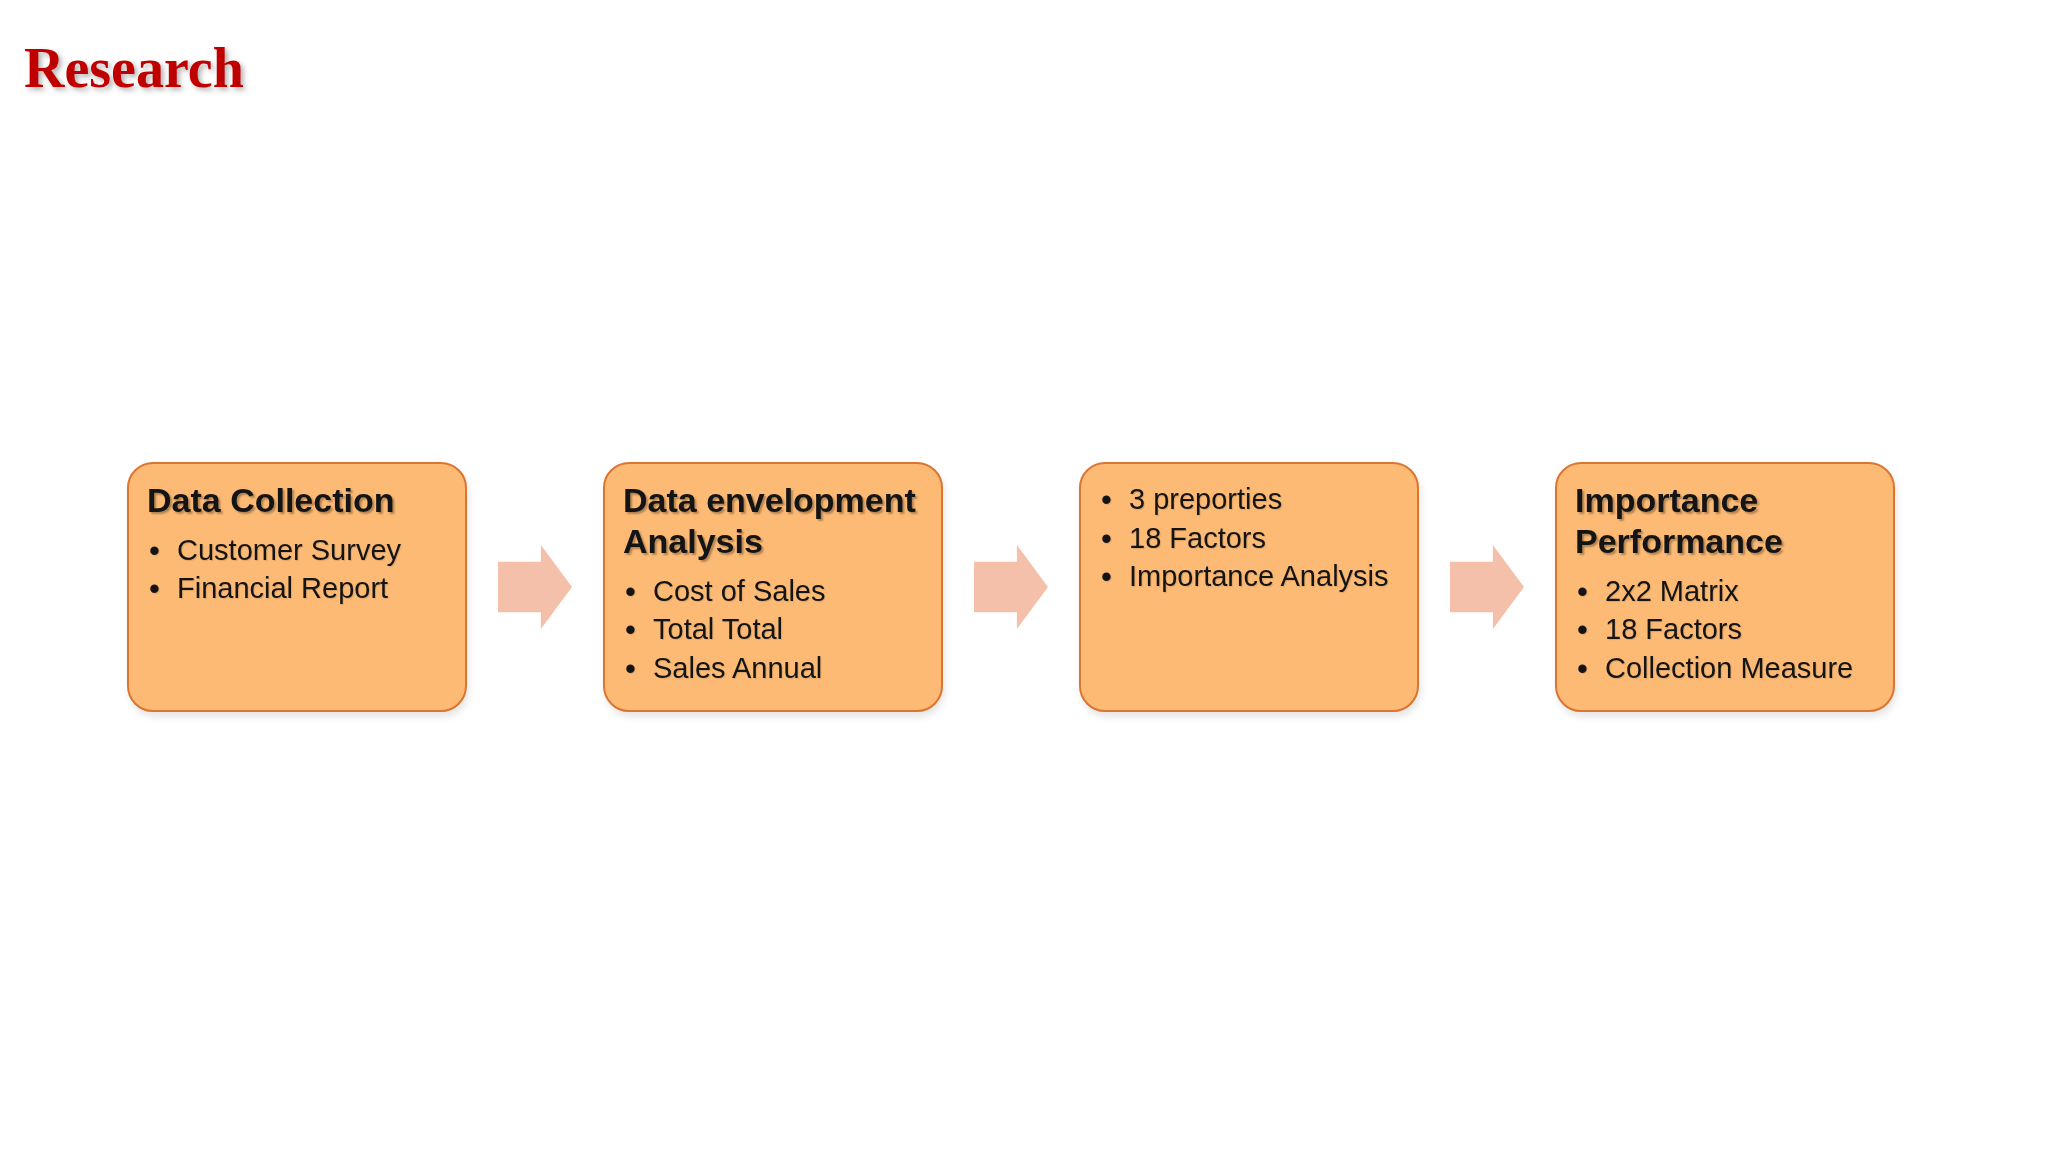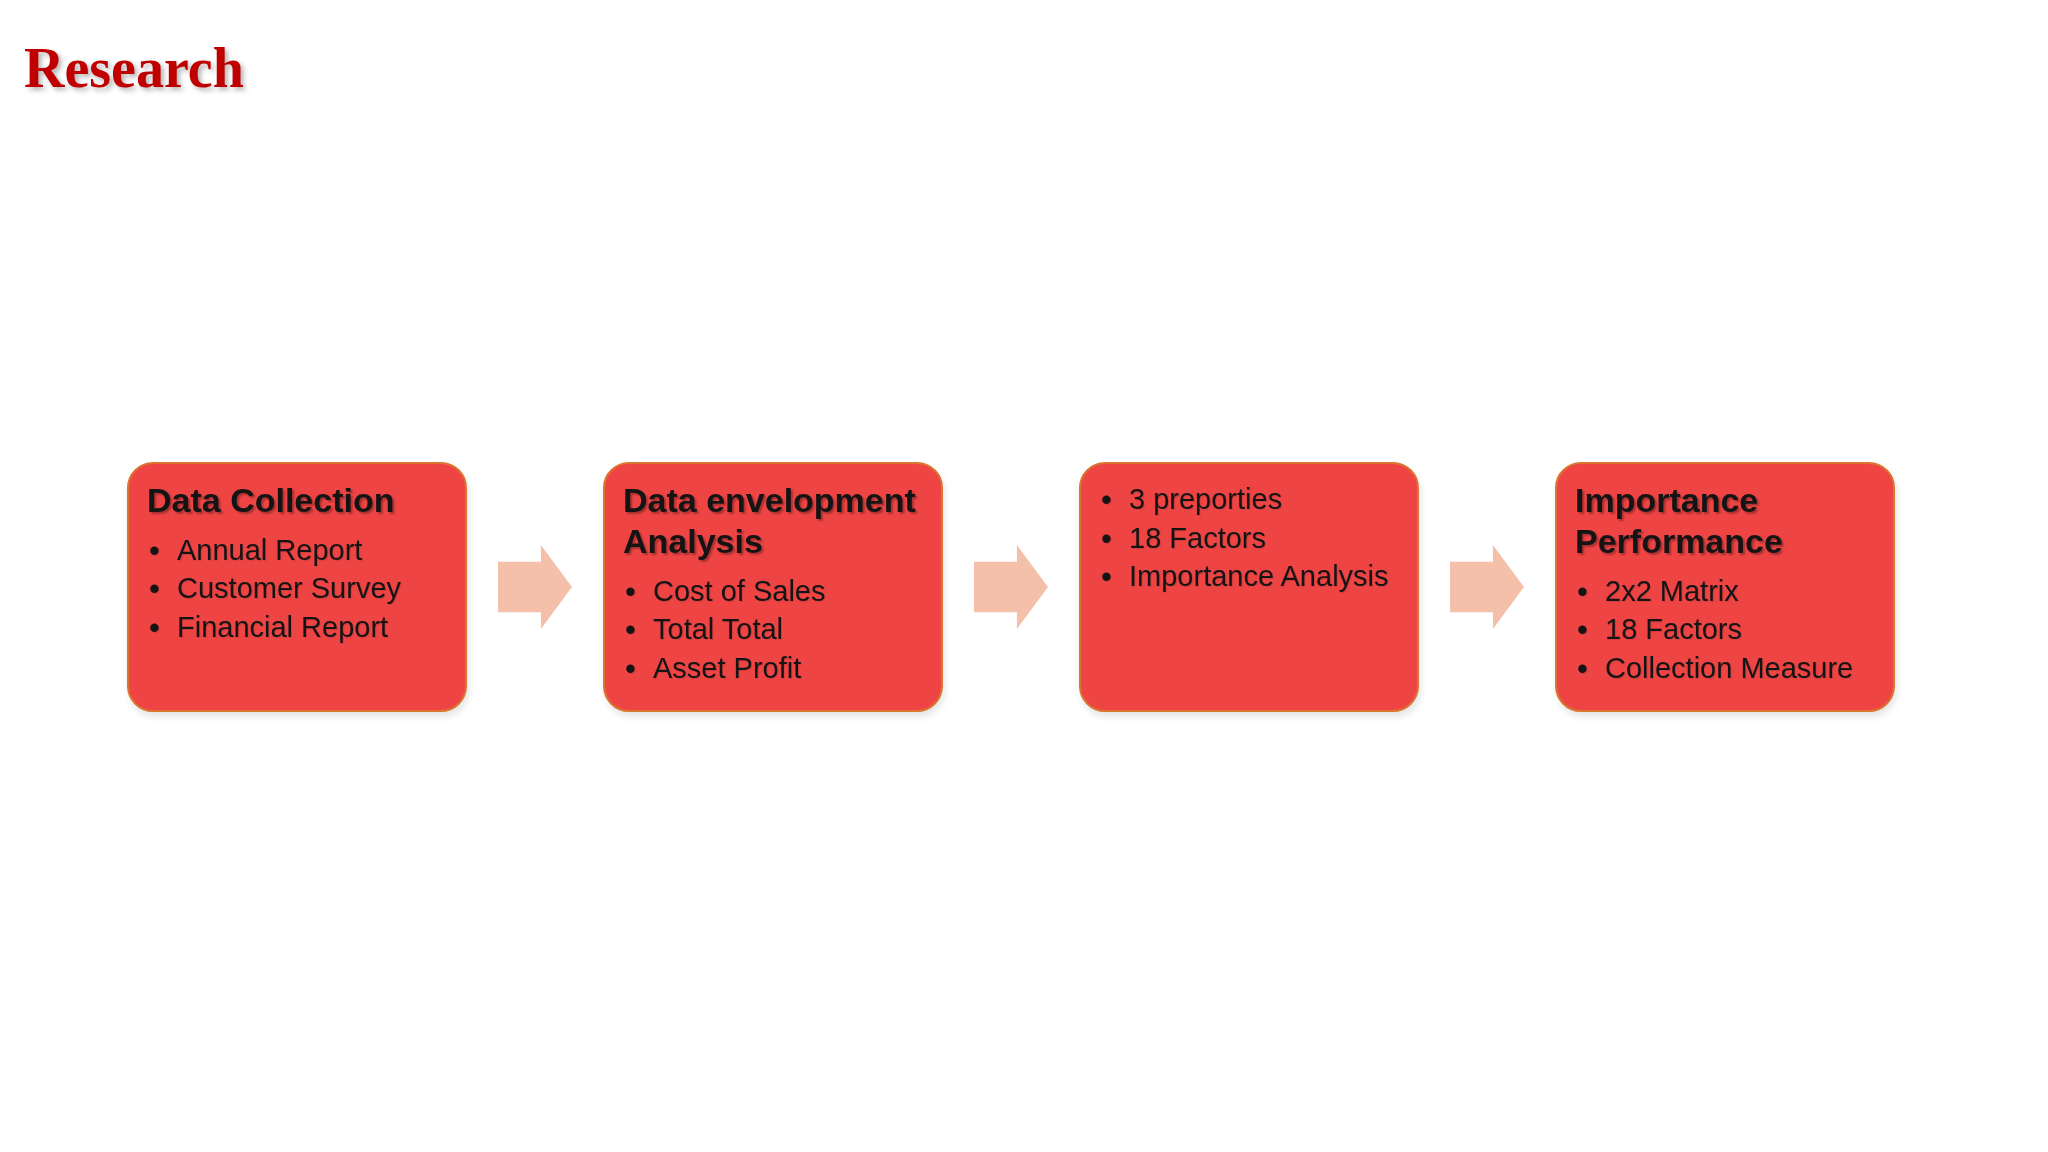--- a/index.html
+++ b/index.html
@@ -38,21 +38,21 @@
     left: 127px;
     top: 462px;
     display: flex;
     flex-direction: row;
     align-items: center;
   }
 
   .step {
     width: 340px;
     height: 250px;
-    background: #ef4444;
+    background: #fdba74;
     border: 2px solid var(--box-border);
     border-radius: 26px;
     padding: 16px 16px 0 18px;
     box-shadow: 2px 5px 7px rgba(0,0,0,0.10);
   }
 
   .step-title {
     font-size: 34px;
     font-weight: bold;
     line-height: 1.2;
@@ -101,36 +101,35 @@
 
 <div class="slide">
 
   <h1 class="slide-title">Research</h1>
 
   <div class="flow">
 
     <div class="step">
       <div class="step-title">Data Collection</div>
       <ul class="step-bullets">
-        <li>Annual Report</li>
         <li>Customer Survey</li>
         <li>Financial Report</li>
       </ul>
     </div>
 
     <div class="arrow-slot">
       <div class="arrow"></div>
     </div>
 
     <div class="step">
       <div class="step-title">Data envelopment Analysis</div>
       <ul class="step-bullets">
         <li>Cost of Sales</li>
         <li>Total Total</li>
-        <li>Asset Profit</li>
+        <li>Sales Annual</li>
       </ul>
     </div>
 
     <div class="arrow-slot">
       <div class="arrow"></div>
     </div>
 
     <div class="step">
       <ul class="step-bullets">
         <li>3 preporties</li>

